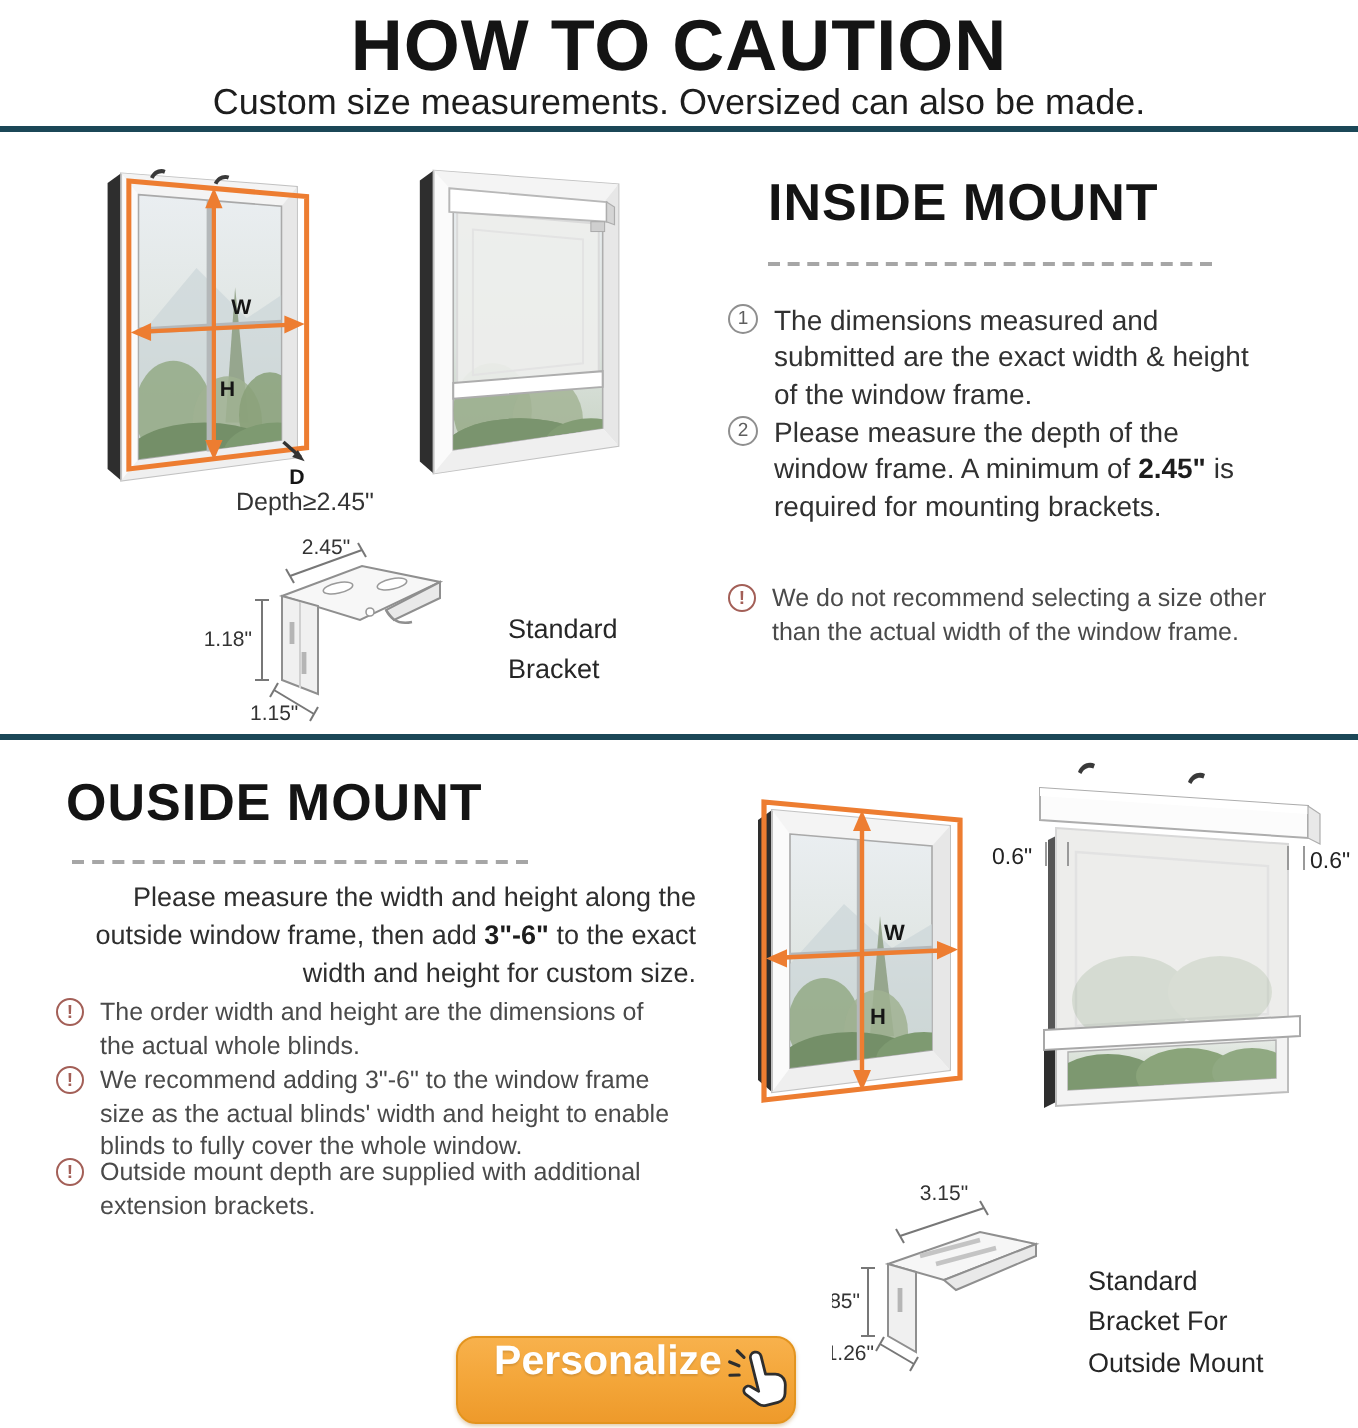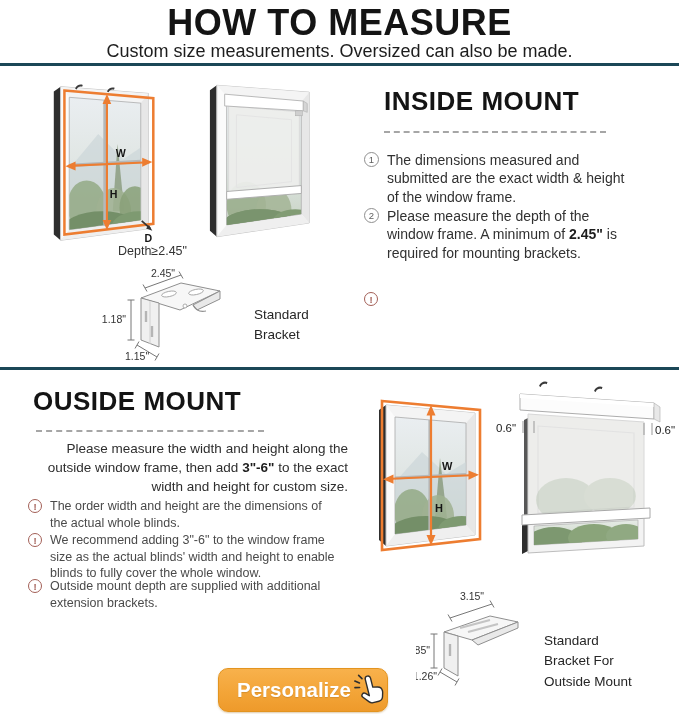--- a/index.html
+++ b/index.html
@@ -28,39 +28,39 @@
 
   .intro { font-size:13.5px; line-height:1.4; color:#2e2e2e; width:310px;text-align:right; }
   .bold-inline { font-weight:bold; color:#1d1d1d; }
 
   .caution { font-size:14px; font-weight:bold; color:#2F7D90; line-height:1.3; }
   .caution .dark { color:#235F74; }
 
   .caption { font-size:12.5px; color:#333; }
   .bracket-label { font-size:13.5px; color:#262626; line-height:1.5;margin-left:24px; }
 
-  .personalize-btn { top:668px; left:218px; width:170px; height:44px; border:1px solid #E3941F; border-radius:10px;
+  .personalize-btn { top:668px; left:228px; width:170px; height:44px; border:1px solid #E3941F; border-radius:10px;
     background:linear-gradient(180deg,#F8B14C 0%,#F3A538 55%,#EE9A2B 100%);
-    display:flex; align-items:center; justify-content:center; cursor:pointer;
+    display:flex; justify-content:center; cursor:pointer;
     box-shadow:0 1px 2px rgba(160,100,10,.35); }
   .personalize-btn span { color:#ffffff; font-size:20.5px; font-weight:bold; padding-right:24px; padding-left:6px;
     text-shadow:0 1px 1px rgba(0,0,0,.12); }
   .hand-icon { position:absolute; right:0px; top:1px; }
 
   svg text { font-family:"Liberation Sans", sans-serif; }
   .dim-text { font-size:10.5px; fill:#333; }
   .wh-text { font-size:11px; font-weight:bold; fill:#151515; }
   .overhang-text { font-size:11.5px; fill:#222; }
 </style>
 </head>
 <body>
 
 <div class="page">
 
-  <div class="abs title">HOW TO MEASURE</div>
+  <div class="abs title">HOW TO CAUTION</div>
   <div class="abs subtitle">Custom size measurements. Oversized can also be made.</div>
   <div class="abs divider divider-1"></div>
 
   <svg class="abs" style="left:48px; top:77px;" width="114" height="172" viewBox="0 0 118 172">
     <defs>
       <linearGradient id="skyA" x1="0" y1="0" x2="0" y2="1">
         <stop offset="0" stop-color="#eaeef1"></stop>
           <stop offset="0.55" stop-color="#dfe5e2"></stop>
           <stop offset="1" stop-color="#ccd6c8"></stop>
       </linearGradient>
@@ -177,20 +177,21 @@
     </p>
   </div>
   <div class="abs point" style="left:364px; top:207px;">
     <span class="num-circle">2</span>
     <p class="point-text">
       <span>Please measure the depth of the window frame. A minimum of </span><span class="bold-inline">2.45"</span><span> is required for mounting brackets.</span>
     </p>
   </div>
   <div class="abs note" style="left:364px; top:291px; width:300px;">
     <span class="warn-circle">!</span>
+    <p class="note-text" style="width:262px;">We do not recommend selecting a size other than the actual width of the window frame.</p>
   </div>
 
   <div class="abs divider divider-2"></div>
 
   <div class="abs section-heading" style="left:33px; top:386px;">OUSIDE MOUNT</div>
   <div class="abs dashed" style="left:36px; top:430px; width:228px;"></div>
 
   <p class="abs intro" style="left:38px; top:440px;">
     <span>Please measure the width and height along the outside window frame, then add </span><span class="bold-inline">3"-6"</span><span> to the exact width and height for custom size.</span>
   </p>

